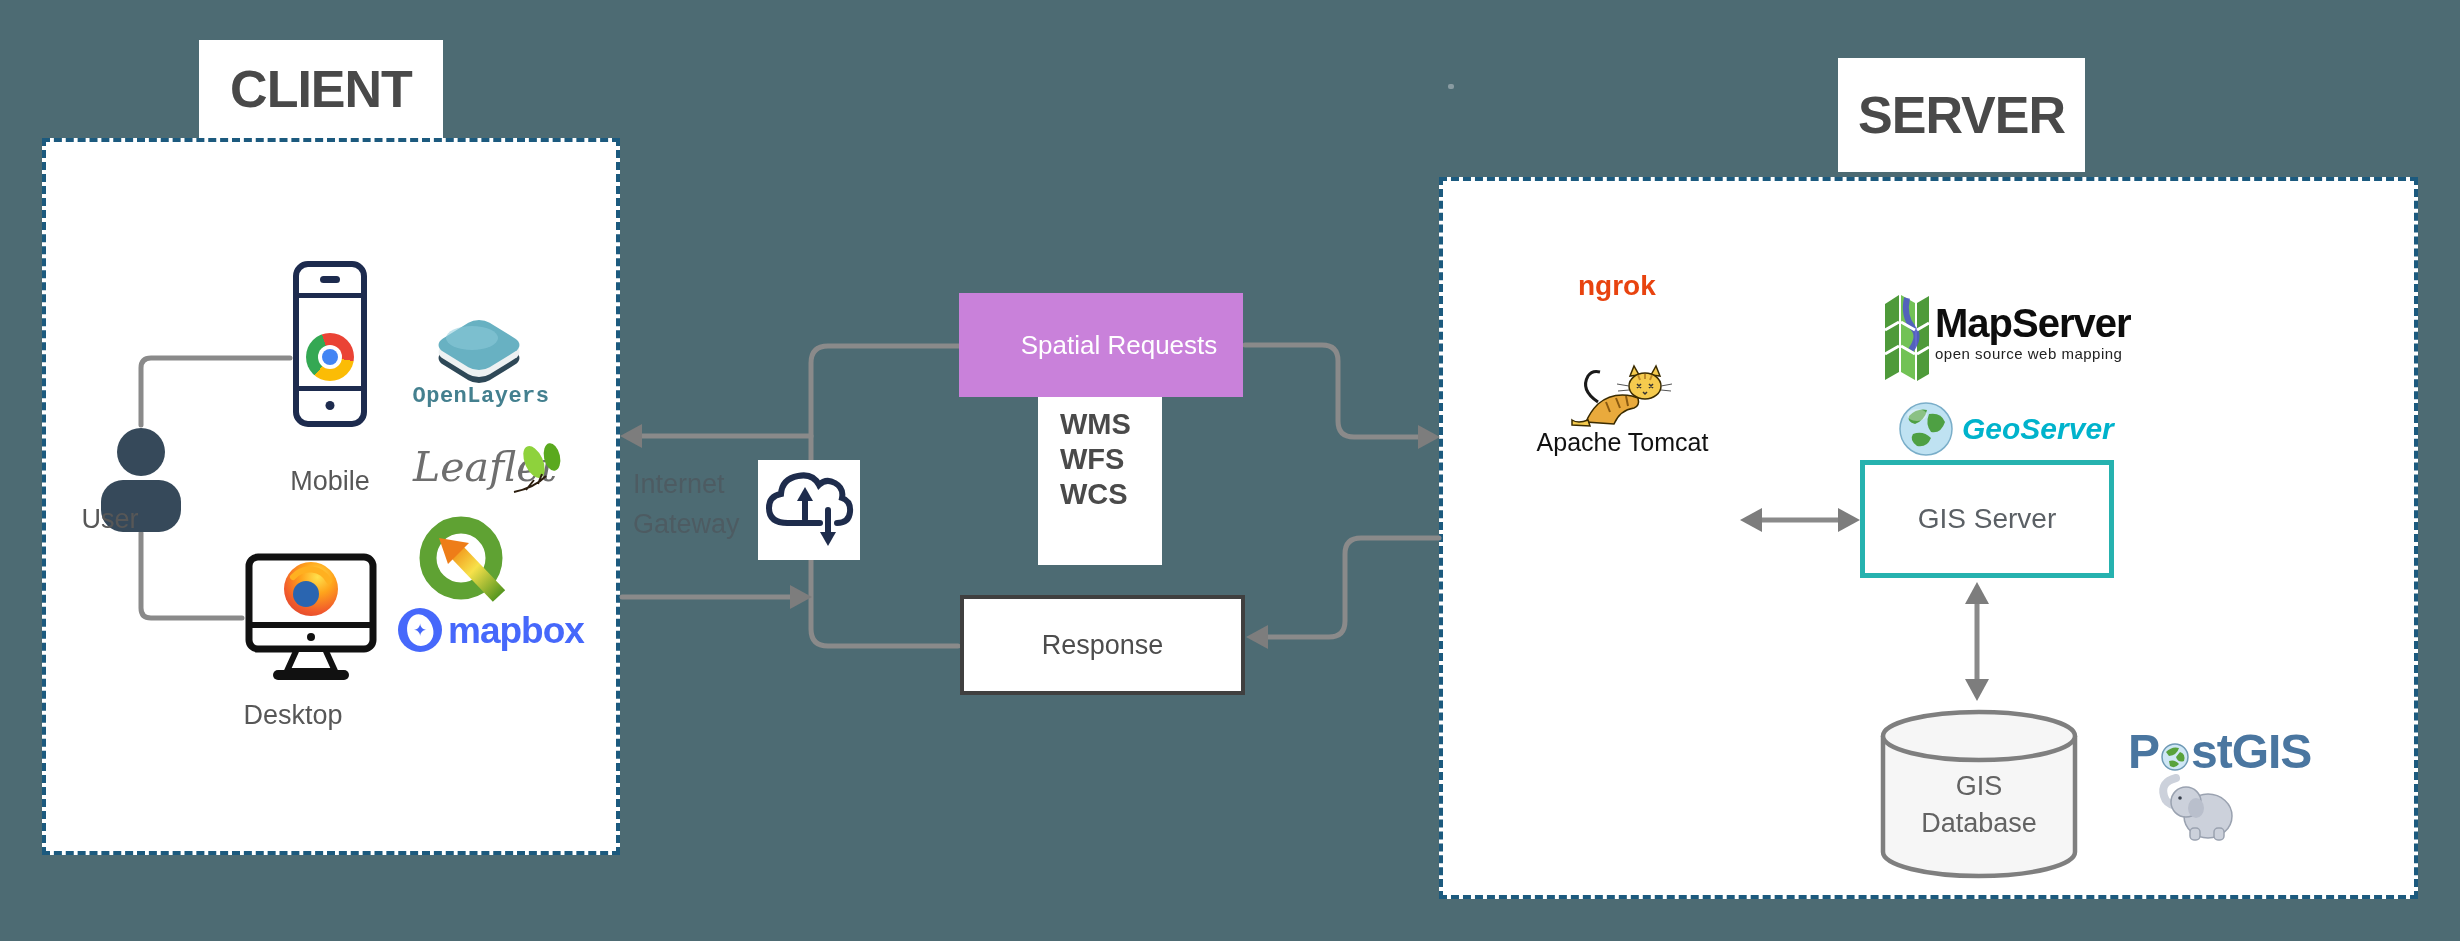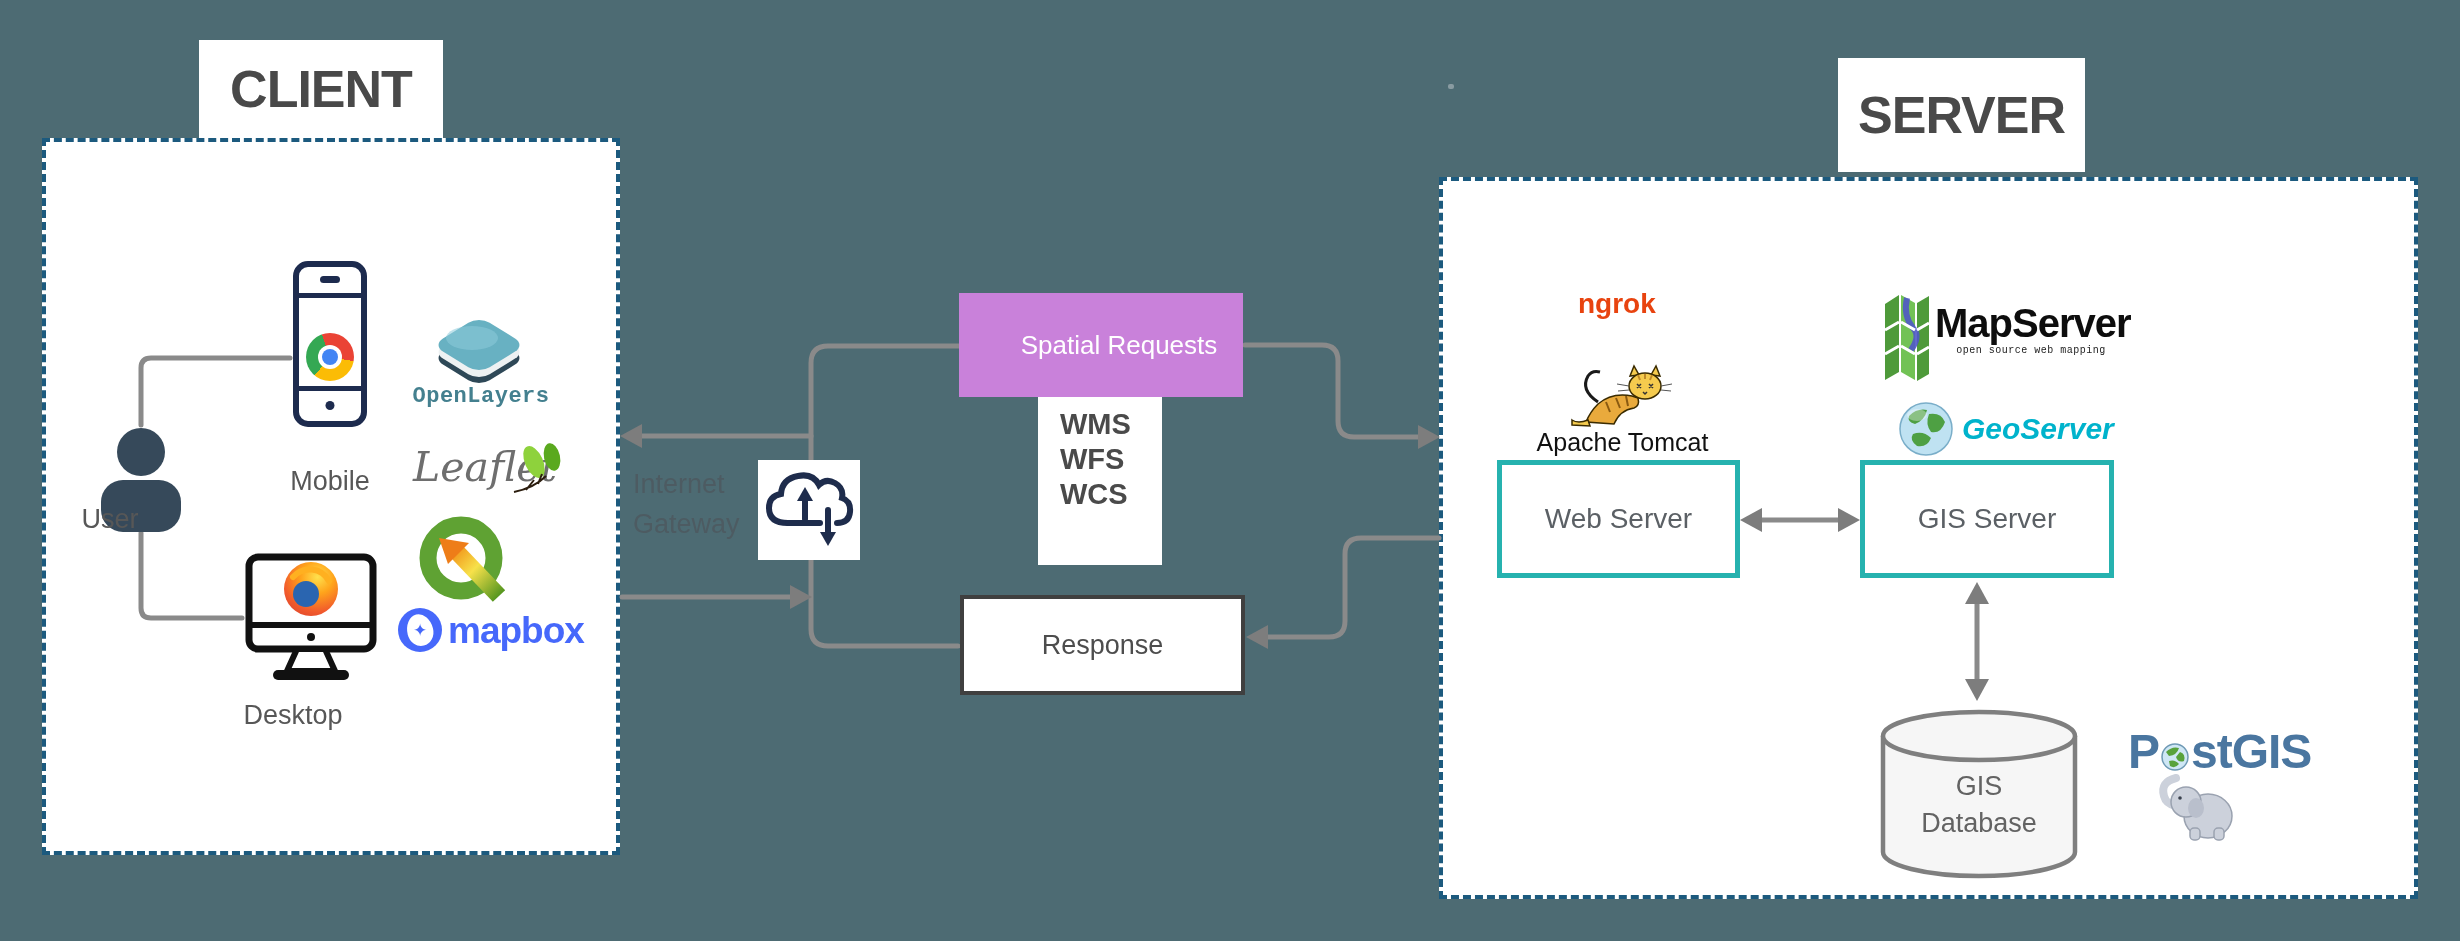--- a/index.html
+++ b/index.html
@@ -38,21 +38,21 @@
   .mapbox-circle:before{content:"";position:absolute;left:9px;top:6px;width:26px;height:32px;
       background:#fff;border-radius:50% 50% 50% 50%/55% 55% 45% 45%;transform:rotate(-14deg);}
   .mapbox-circle:after{content:"✦";position:absolute;left:0;top:0;width:44px;height:44px;display:flex;
       align-items:center;justify-content:center;color:#4668fb;font-size:17px;}
   .mapbox-text{font-size:37px;font-weight:bold;color:#4668fb;letter-spacing:-1px;z-index:5;}
   .leaflet-text{font-family:"DejaVu Serif",serif;font-style:italic;font-size:41px;color:#6e6e6e;z-index:5;}
   .ol-text{font-size:22px;font-weight:bold;color:#44808f;letter-spacing:.5px;text-align:center;z-index:5;font-family:Liberation Mono, monospace;}
   .ngrok{font-size:28px;font-weight:bold;color:#e8430f;z-index:5;}
   .tomcat-lbl{font-size:25px;color:#111;text-align:center;z-index:5;}
   .ms-text{font-size:40px;font-weight:bold;color:#0d0d0d;letter-spacing:-1px;line-height:40px;z-index:5;}
-  .ms-tag{font-size:10px;color:#222;text-align:center;margin-top:2px;letter-spacing:.5px;font-family:Liberation Mono, monospace;}
+  .ms-tag{font-size:15px;color:#222;text-align:left;margin-top:2px;letter-spacing:.5px;}
   .geo-text{font-size:30px;font-weight:bold;font-style:italic;color:#00b3cc;z-index:5;}
   .cyl-lbl{text-align:center;font-size:27px;color:#636363;z-index:6;}
   .postgis{display:flex;align-items:center;font-size:48px;font-weight:bold;color:#4a76a0;
            letter-spacing:-1px;z-index:5;}
   .dot-art{background:#c6ccd0;opacity:.5;border-radius:2px;z-index:2;}
 </style>
 </head>
 <body>
 
 <div class="canvas">
@@ -203,21 +203,21 @@
   <div class="abs procbox" style="left:1038px;top:397px;width:124px;height:168px;">
     <div>WMS</div>
     <div>WFS</div>
     <div>WCS</div>
   </div>
 
   <div class="abs respbox" style="left:960px;top:595px;width:285px;height:100px;">
     <span>Response</span>
   </div>
 
-  <div class="abs ngrok" style="left:1578px;top:288px;text-align:center;">
+  <div class="abs ngrok" style="left:1578px;top:270px;text-align:center;">
     <span>ngrok</span>
   </div>
 
   <svg class="abs node" style="left:1568px;top:364px;" width="106" height="64" viewBox="0 0 106 64">
     <g stroke="#3a2b00" stroke-width="1.5">
       <path d="M 30,38 Q 12,26 20,12 Q 24,6 32,8" fill="none" stroke="#1a1a1a" stroke-width="3"></path>
       <polygon points="62,12 66,2 71,11" fill="#f5cb4e"></polygon>
       <polygon points="83,11 88,2 92,12" fill="#f5cb4e"></polygon>
       <path d="M 64,32 Q 44,28 30,40 Q 22,48 18,58 L 46,60 Q 52,46 66,44 Q 72,42 70,34 Z" fill="#e9aa3c"></path>
       <path d="M 20,56 Q 10,60 4,56 L 4,61 L 22,62 Z" fill="#f5cb4e"></path>
@@ -250,23 +250,20 @@
     <circle cx="29" cy="29" r="26" fill="#bfe2f2" stroke="#7aaec9" stroke-width="1.5"></circle>
     <path d="M 12,16 Q 20,8 30,10 Q 28,20 18,24 Q 10,22 12,16 Z" fill="#4ea043"></path>
     <path d="M 32,14 Q 44,12 48,22 Q 44,34 34,32 Q 28,24 32,14 Z" fill="#4ea043"></path>
     <path d="M 16,34 Q 26,30 34,38 Q 30,48 20,46 Q 12,40 16,34 Z" fill="#4ea043"></path>
     <ellipse cx="20" cy="15" rx="10" ry="6" fill="#fff" opacity="0.35"></ellipse>
   </svg>
   <div class="abs geo-text" style="left:1962px;top:412px;">
     <span>GeoServer</span>
   </div>
 
-  <div class="abs srvbox" style="left:1497px;top:460px;width:243px;height:118px;">
-    <span>Web Server</span>
-  </div>
   <div class="abs srvbox" style="left:1860px;top:460px;width:254px;height:118px;">
     <span>GIS Server</span>
   </div>
 
   <svg class="abs node" style="left:1877px;top:706px;" width="204" height="176" viewBox="0 0 204 176">
     <path d="M 6,30 L 6,146 A 96,24 0 0 0 198,146 L 198,30" fill="#f6f6f6" stroke="#7f7f7f" stroke-width="4.5"></path>
     <ellipse cx="102" cy="30" rx="96" ry="24" fill="#f6f6f6" stroke="#7f7f7f" stroke-width="4.5"></ellipse>
   </svg>
   <div class="abs cyl-lbl" style="left:1877px;top:771px;width:204px;">
     <span>GIS</span>

